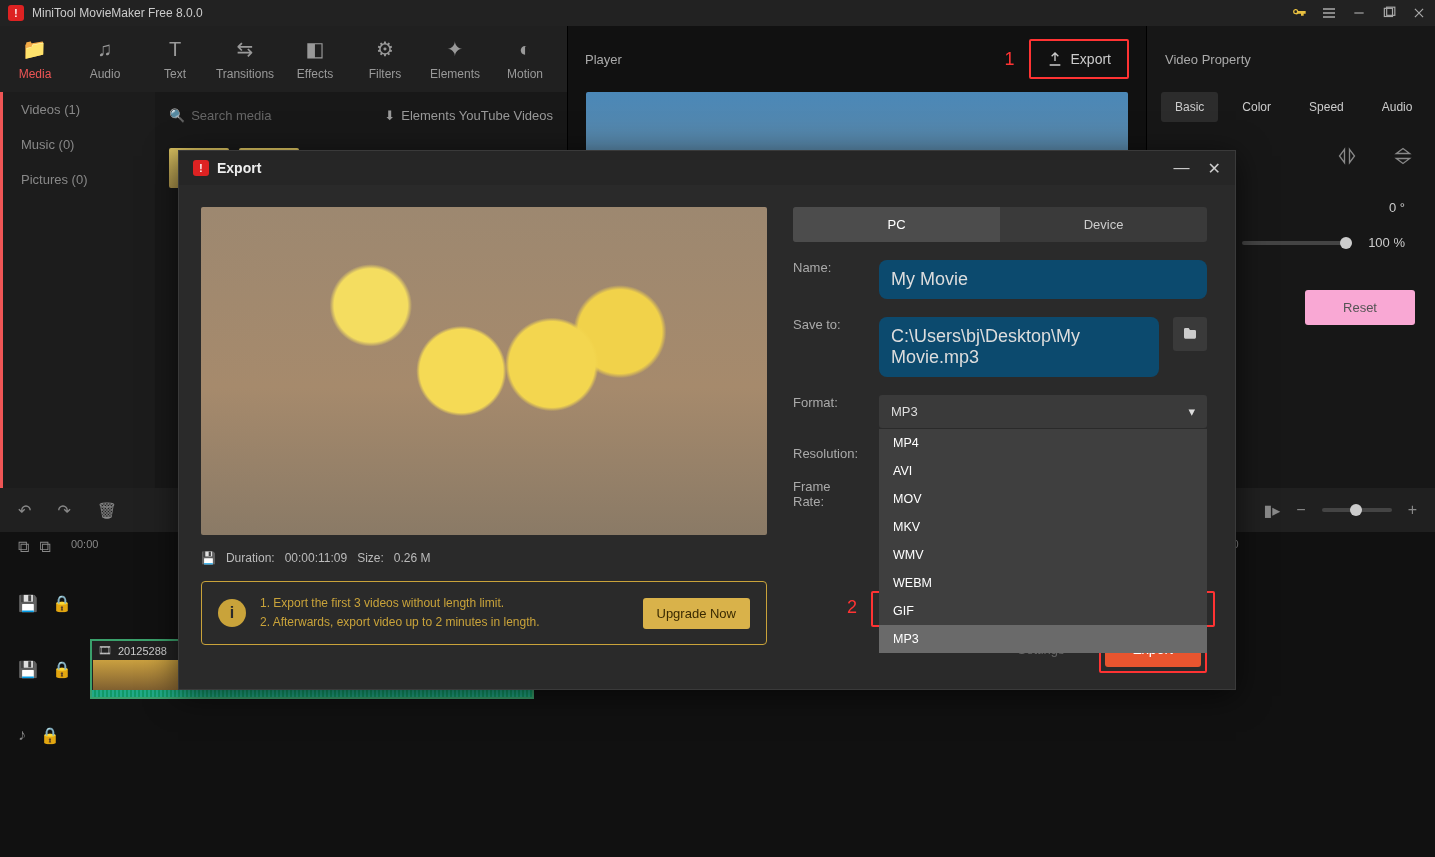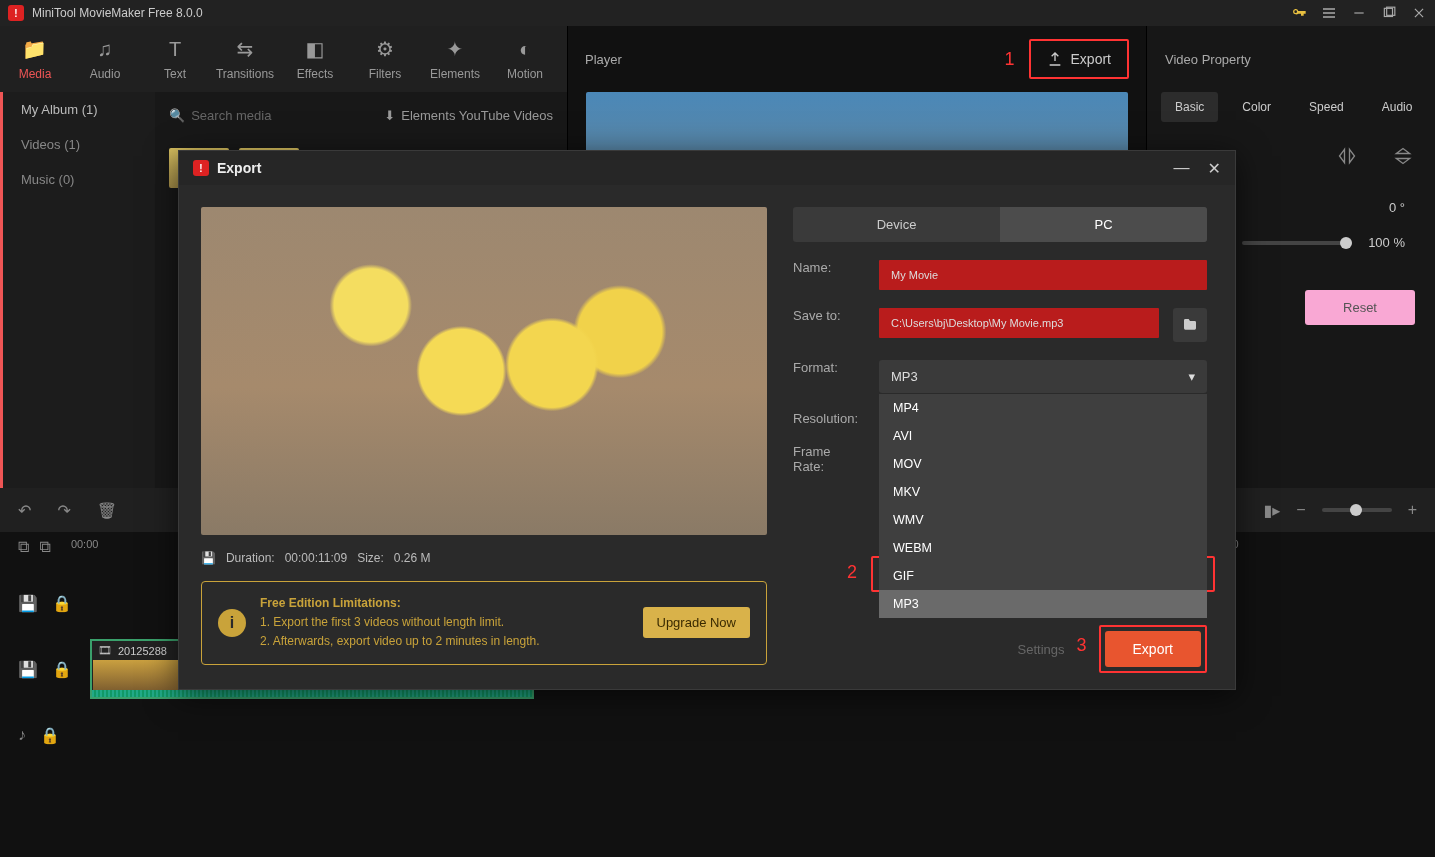--- a/index.html
+++ b/index.html
@@ -90,21 +90,21 @@
 .limit-text { flex:1; color:#c9a33a; font-size:12px; line-height:1.6;}
 .limit-text .hdr { font-weight:600; }
 .upgrade-btn { background:#d9b24a; color:#3a2a00; padding:8px 14px; border-radius:3px; font-size:13px; cursor:pointer;}
 
 .dlg-right { flex:1; padding:22px 28px 16px 4px; display:flex; flex-direction:column; gap:18px;}
 .seg { display:flex; background:#3a3a3a; border-radius:3px; overflow:hidden;}
 .seg-btn { flex:1; text-align:center; padding:10px; color:#ccc; font-size:13px; cursor:pointer;}
 .seg-btn.active { background:#4c4c4c; color:#fff;}
 .field-row { display:flex; align-items:flex-start; gap:14px; }
 .field-label { width:72px; color:#aaa; font-size:13px;}
-.field-input { flex:1; background:#b91c1c; color:#ddd; padding:9px 12px; font-size:11px; border-radius:1px;}
+.field-input { flex:1; background:#0c4a6e; color:#ddd; padding:9px 12px; font-size:18px; border-radius:8px;}
 .folder-btn { width:34px; height:34px; background:#3a3a3a; border-radius:3px; display:flex;align-items:center;justify-content:center; color:#ccc; cursor:pointer;}
 .select-row { position:relative; }
 .select-box { flex:1; background:#3a3a3a; color:#ddd; padding:9px 12px; font-size:13px; border-radius:3px; display:flex; justify-content:space-between; align-items:center; cursor:pointer;}
 .dropdown { position:absolute; left:86px; right:0; top:34px; background:#3f3f3f; border-radius:0 0 3px 3px; z-index:5;}
 .dd-item { padding:7px 14px; color:#ffffff; font-size:12.5px; cursor:pointer;}
 .dd-item.selected { background:#6a6a6a; }
 .dd-callout { position:absolute; border:2px solid #f33; border-radius:2px; }
 
 .dlg-footer { margin-top:auto; display:flex; justify-content:flex-end; gap:16px; align-items:center; padding-top:8px;}
 .settings-btn { color:#666; font-size:13px; padding:10px 18px;}
@@ -181,23 +181,23 @@
           <span class="tool-icon">✦</span>
           <span>Elements</span>
         </div>
       <div class="tool-btn">
           <span class="tool-icon">◐</span>
           <span>Motion</span>
         </div>
     </div>
     <div class="sub-row">
       <div class="sidebar">
-        <div class="sidebar-item">My Album (1)</div>
         <div class="sidebar-item noactive">Videos (1)</div>
         <div class="sidebar-item noactive">Music (0)</div>
+        <div class="sidebar-item noactive">Pictures (0)</div>
       </div>
       <div class="content-pane">
         <div class="search-row">
           <div class="search-box">
             <span>🔍</span>
             <span>Search media</span>
           </div>
           <div class="yt-link">
             <span>⬇</span>
             <span>Elements YouTube Videos</span>
@@ -341,32 +341,31 @@
       <div class="info-row">
         <span>💾</span>
         <span>Duration:</span>
         <span>00:00:11:09</span>
         <span>Size:</span>
         <span>0.26 M</span>
       </div>
       <div class="limit-box">
         <div class="limit-icon">i</div>
         <div class="limit-text">
-          <div class="hdr">Free Edition Limitations:</div>
           <div>1. Export the first 3 videos without length limit.</div>
           <div>2. Afterwards, export video up to 2 minutes in length.</div>
         </div>
         <div class="upgrade-btn">Upgrade Now</div>
       </div>
     </div>
 
     <div class="dlg-right">
       <div class="seg">
+        <div class="seg-btn active">PC</div>
         <div class="seg-btn">Device</div>
-        <div class="seg-btn active">PC</div>
       </div>
 
       <div class="field-row">
         <div class="field-label">Name:</div>
         <div class="field-input">My Movie</div>
       </div>
 
       <div class="field-row">
         <div class="field-label">Save to:</div>
         <div class="field-input">C:\Users\bj\Desktop\My Movie.mp3</div>

